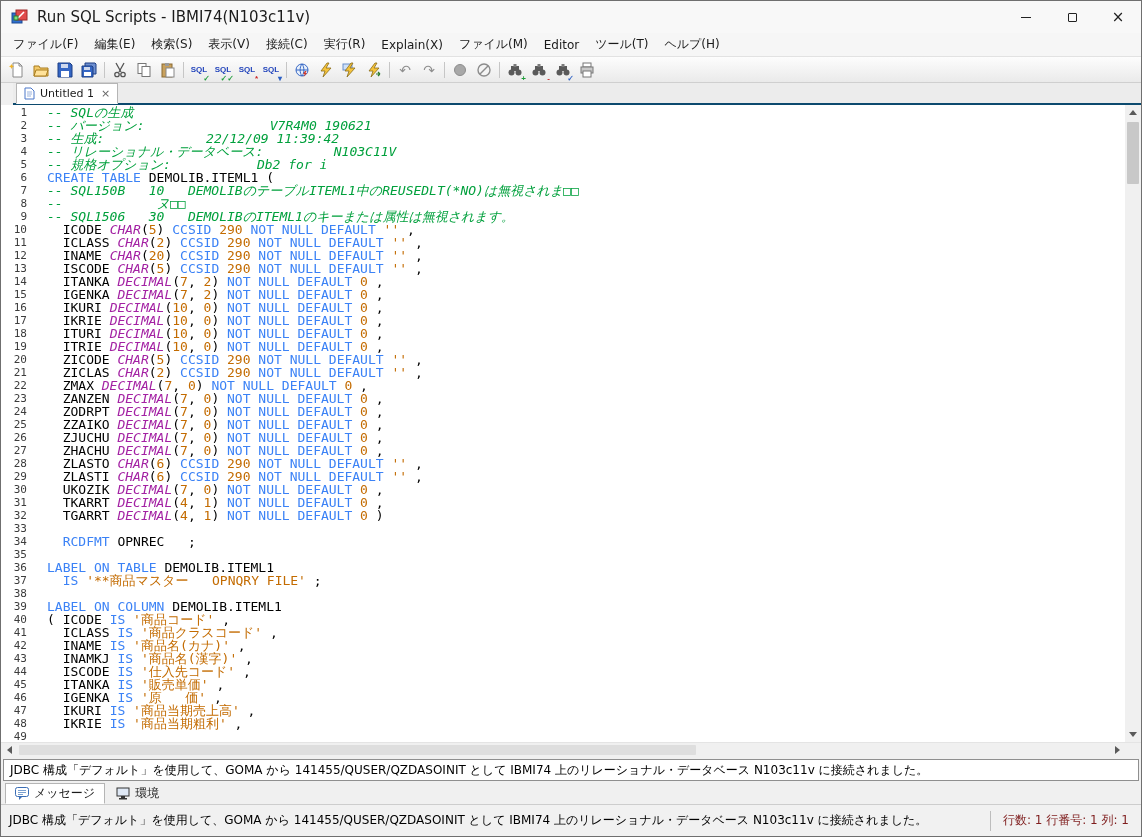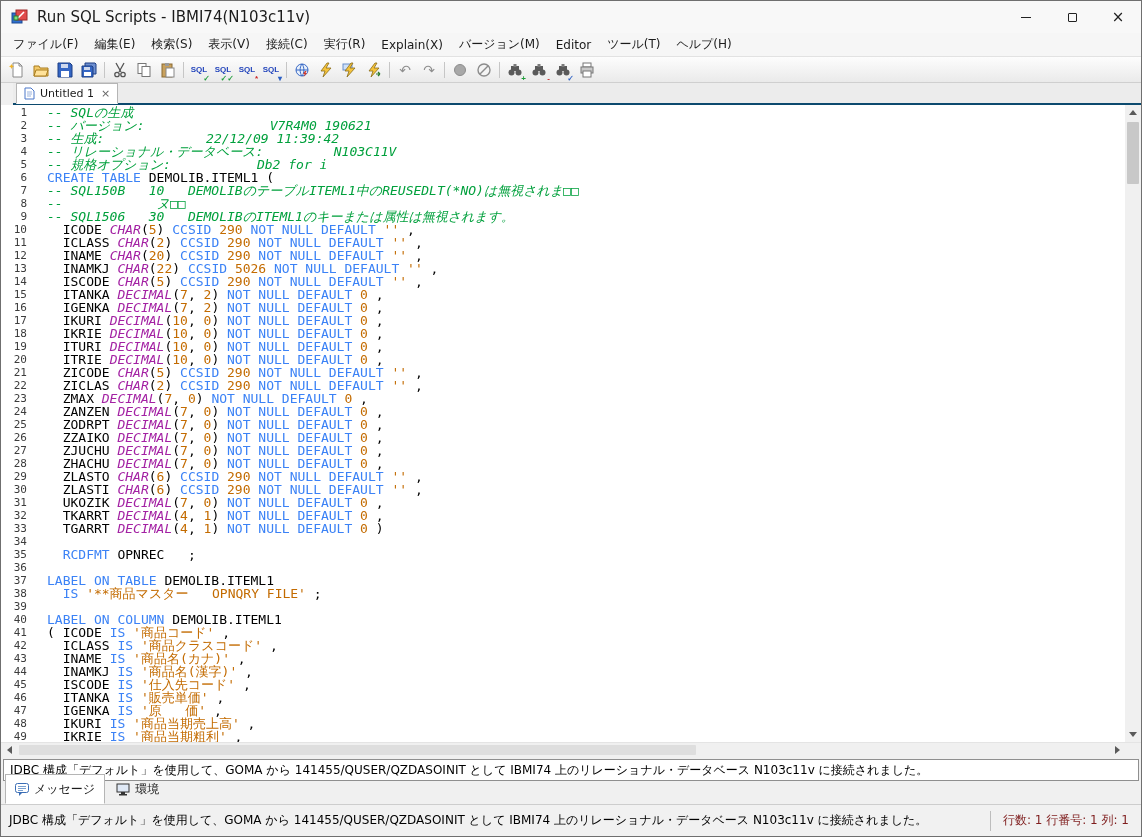--- a/index.html
+++ b/index.html
@@ -63,21 +63,21 @@
   .tri-up   { width:0; height:0; border-left:4px solid transparent; border-right:4px solid transparent; border-bottom:5px solid #5a5a5a; }
   .tri-down { width:0; height:0; border-left:4px solid transparent; border-right:4px solid transparent; border-top:5px solid #5a5a5a; }
   .tri-left { width:0; height:0; border-top:4px solid transparent; border-bottom:4px solid transparent; border-right:5px solid #5a5a5a; }
   .tri-right{ width:0; height:0; border-top:4px solid transparent; border-bottom:4px solid transparent; border-left:5px solid #5a5a5a; }
 
   
   .msgpanel { margin:2px 2px 1px 2px; height:22px; flex:0 0 22px; background:#fff; border:1px solid #8f8f8f; display:flex; align-items:center; padding:0 6px; font-size:12px; color:#000; overflow:hidden; white-space:nowrap; }
 
   
   .bottomtabs { height:22px; flex:0 0 22px; background:#f0f0f0; display:flex; align-items:flex-end; padding-left:4px; gap:2px; }
-  .btab { height:30px; display:flex; align-items:center; gap:5px; padding:0 9px; font-size:12px; color:#1b1b1b; }
+  .btab { height:21px; display:flex; align-items:center; gap:5px; padding:0 9px; font-size:12px; color:#1b1b1b; }
   .btab.active { background:#fff; border:1px solid #b5b5b5; border-bottom:1px solid #fff; }
 
   
   .statusbar { height:32px; flex:0 0 32px; background:#f1f1f1; border-top:1px solid #cdcdcd; display:flex; align-items:center; }
   .status-msg { flex:1 1 auto; padding:0 8px; font-size:12px; color:#000; overflow:hidden; white-space:nowrap; }
   .status-sep { width:1px; height:20px; background:#bdbdbd; }
   .status-pos { padding:0 12px; font-size:12px; color:#7f1d1d; white-space:nowrap; }
 </style>
 </head>
 <body>
@@ -108,21 +108,21 @@
   </div>
 
   <div class="menubar">
     <span class="menu-item">ファイル(F)</span>
     <span class="menu-item">編集(E)</span>
     <span class="menu-item">検索(S)</span>
     <span class="menu-item">表示(V)</span>
     <span class="menu-item">接続(C)</span>
     <span class="menu-item">実行(R)</span>
     <span class="menu-item">Explain(X)</span>
-    <span class="menu-item">バージョン(M)</span>
+    <span class="menu-item">ファイル(M)</span>
     <span class="menu-item">Editor</span>
     <span class="menu-item">ツール(T)</span>
     <span class="menu-item">ヘルプ(H)</span>
   </div>
 
   <div class="toolbar">
     <button class="tb">
       <svg width="16" height="16" viewBox="0 0 16 16">
           <path d="M4 1h6l3 3v11H4z" fill="#fff" stroke="#8a8a8a"></path>
           <path d="M10 1v3h3" fill="none" stroke="#8a8a8a"></path>
@@ -337,21 +337,20 @@
           <div class="cline"><span class="cm">-- 生成:             22/12/09 11:39:42</span></div>
           <div class="cline"><span class="cm">-- リレーショナル・データベース:         N103C11V</span></div>
           <div class="cline"><span class="cm">-- 規格オプション:           Db2 for i</span></div>
           <div class="cline"><span class="kw">CREATE TABLE</span><span class="pl"> DEMOLIB.ITEML1 (</span></div>
           <div class="cline"><span class="cm">-- SQL150B   10   DEMOLIBのテーブルITEML1中のREUSEDLT(*NO)は無視されま□□</span></div>
           <div class="cline"><span class="cm">--            ヌ□□</span></div>
           <div class="cline"><span class="cm">-- SQL1506   30   DEMOLIBのITEML1のキーまたは属性は無視されます。</span></div>
           <div class="cline"><span class="pl">  ICODE </span><span class="dt">CHAR</span><span class="pl">(</span><span class="lit">5</span><span class="pl">) </span><span class="kw">CCSID</span><span class="pl"> </span><span class="lit">290</span><span class="pl"> </span><span class="kw">NOT NULL DEFAULT</span><span class="pl"> </span><span class="lit">''</span><span class="pl"> ,</span></div>
           <div class="cline"><span class="pl">  ICLASS </span><span class="dt">CHAR</span><span class="pl">(</span><span class="lit">2</span><span class="pl">) </span><span class="kw">CCSID</span><span class="pl"> </span><span class="lit">290</span><span class="pl"> </span><span class="kw">NOT NULL DEFAULT</span><span class="pl"> </span><span class="lit">''</span><span class="pl"> ,</span></div>
           <div class="cline"><span class="pl">  INAME </span><span class="dt">CHAR</span><span class="pl">(</span><span class="lit">20</span><span class="pl">) </span><span class="kw">CCSID</span><span class="pl"> </span><span class="lit">290</span><span class="pl"> </span><span class="kw">NOT NULL DEFAULT</span><span class="pl"> </span><span class="lit">''</span><span class="pl"> ,</span></div>
-          <div class="cline"><span class="pl">  INAMKJ </span><span class="dt">CHAR</span><span class="pl">(</span><span class="lit">22</span><span class="pl">) </span><span class="kw">CCSID</span><span class="pl"> </span><span class="lit">5026</span><span class="pl"> </span><span class="kw">NOT NULL DEFAULT</span><span class="pl"> </span><span class="lit">''</span><span class="pl"> ,</span></div>
           <div class="cline"><span class="pl">  ISCODE </span><span class="dt">CHAR</span><span class="pl">(</span><span class="lit">5</span><span class="pl">) </span><span class="kw">CCSID</span><span class="pl"> </span><span class="lit">290</span><span class="pl"> </span><span class="kw">NOT NULL DEFAULT</span><span class="pl"> </span><span class="lit">''</span><span class="pl"> ,</span></div>
           <div class="cline"><span class="pl">  ITANKA </span><span class="dt">DECIMAL</span><span class="pl">(</span><span class="lit">7</span><span class="pl">, </span><span class="lit">2</span><span class="pl">) </span><span class="kw">NOT NULL DEFAULT</span><span class="pl"> </span><span class="lit">0</span><span class="pl"> ,</span></div>
           <div class="cline"><span class="pl">  IGENKA </span><span class="dt">DECIMAL</span><span class="pl">(</span><span class="lit">7</span><span class="pl">, </span><span class="lit">2</span><span class="pl">) </span><span class="kw">NOT NULL DEFAULT</span><span class="pl"> </span><span class="lit">0</span><span class="pl"> ,</span></div>
           <div class="cline"><span class="pl">  IKURI </span><span class="dt">DECIMAL</span><span class="pl">(</span><span class="lit">10</span><span class="pl">, </span><span class="lit">0</span><span class="pl">) </span><span class="kw">NOT NULL DEFAULT</span><span class="pl"> </span><span class="lit">0</span><span class="pl"> ,</span></div>
           <div class="cline"><span class="pl">  IKRIE </span><span class="dt">DECIMAL</span><span class="pl">(</span><span class="lit">10</span><span class="pl">, </span><span class="lit">0</span><span class="pl">) </span><span class="kw">NOT NULL DEFAULT</span><span class="pl"> </span><span class="lit">0</span><span class="pl"> ,</span></div>
           <div class="cline"><span class="pl">  ITURI </span><span class="dt">DECIMAL</span><span class="pl">(</span><span class="lit">10</span><span class="pl">, </span><span class="lit">0</span><span class="pl">) </span><span class="kw">NOT NULL DEFAULT</span><span class="pl"> </span><span class="lit">0</span><span class="pl"> ,</span></div>
           <div class="cline"><span class="pl">  ITRIE </span><span class="dt">DECIMAL</span><span class="pl">(</span><span class="lit">10</span><span class="pl">, </span><span class="lit">0</span><span class="pl">) </span><span class="kw">NOT NULL DEFAULT</span><span class="pl"> </span><span class="lit">0</span><span class="pl"> ,</span></div>
           <div class="cline"><span class="pl">  ZICODE </span><span class="dt">CHAR</span><span class="pl">(</span><span class="lit">5</span><span class="pl">) </span><span class="kw">CCSID</span><span class="pl"> </span><span class="lit">290</span><span class="pl"> </span><span class="kw">NOT NULL DEFAULT</span><span class="pl"> </span><span class="lit">''</span><span class="pl"> ,</span></div>
           <div class="cline"><span class="pl">  ZICLAS </span><span class="dt">CHAR</span><span class="pl">(</span><span class="lit">2</span><span class="pl">) </span><span class="kw">CCSID</span><span class="pl"> </span><span class="lit">290</span><span class="pl"> </span><span class="kw">NOT NULL DEFAULT</span><span class="pl"> </span><span class="lit">''</span><span class="pl"> ,</span></div>
           <div class="cline"><span class="pl">  ZMAX </span><span class="dt">DECIMAL</span><span class="pl">(</span><span class="lit">7</span><span class="pl">, </span><span class="lit">0</span><span class="pl">) </span><span class="kw">NOT NULL DEFAULT</span><span class="pl"> </span><span class="lit">0</span><span class="pl"> ,</span></div>

